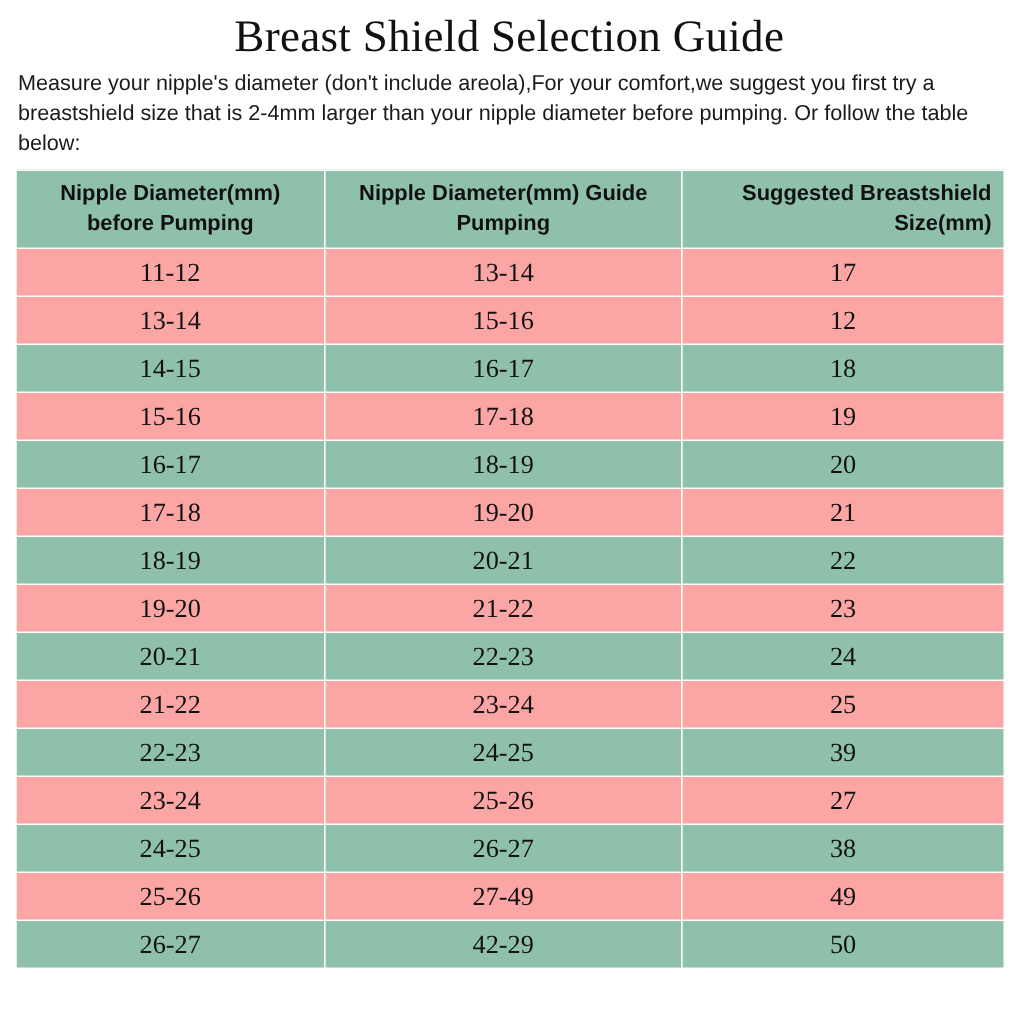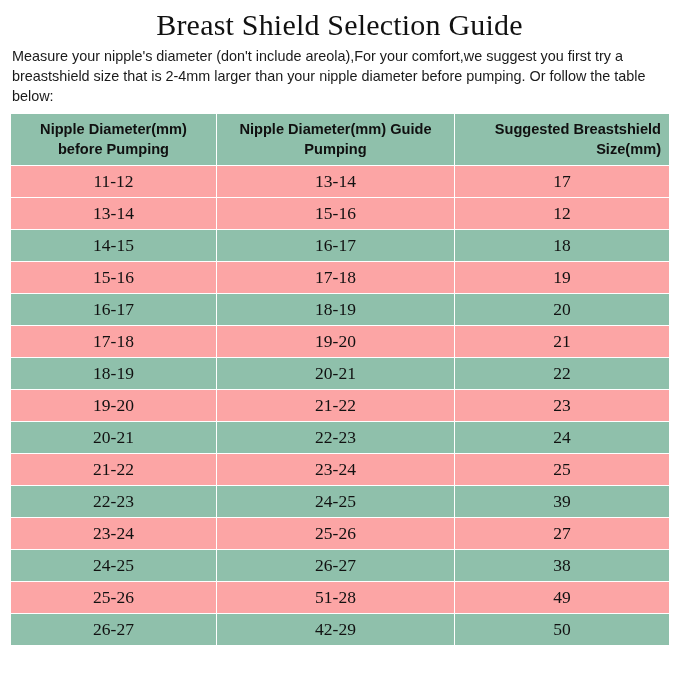--- a/index.html
+++ b/index.html
@@ -159,21 +159,21 @@
           <td>25-26</td>
           <td>27</td>
         </tr>
         <tr class="rowB">
           <td>24-25</td>
           <td>26-27</td>
           <td>38</td>
         </tr>
         <tr class="rowA">
           <td>25-26</td>
-          <td>51-28</td>
+          <td>27-49</td>
           <td>49</td>
         </tr>
         <tr class="rowB">
           <td>26-27</td>
           <td>42-29</td>
           <td class="highlight">50</td>
         </tr>
       </tbody>
   </table>
 

